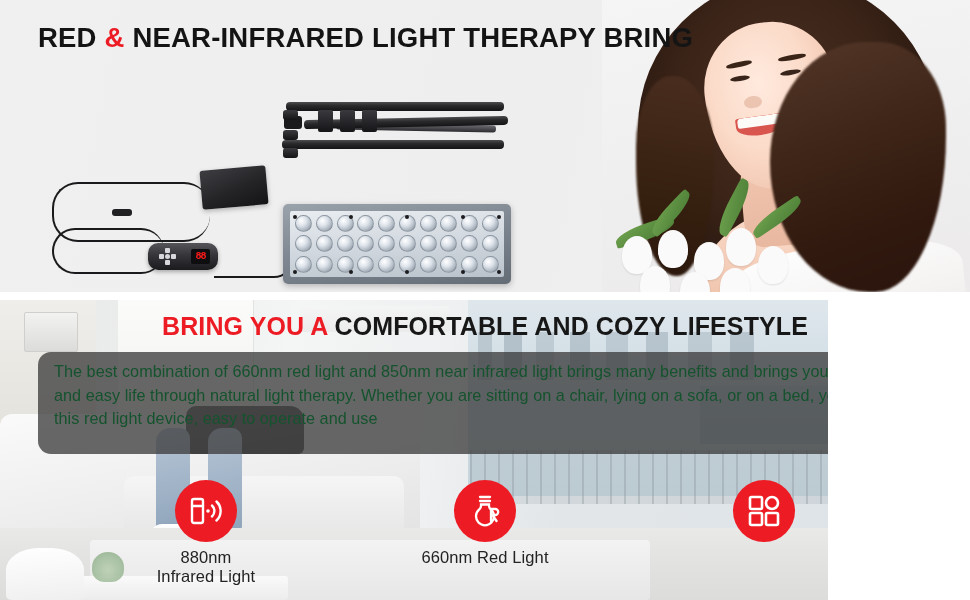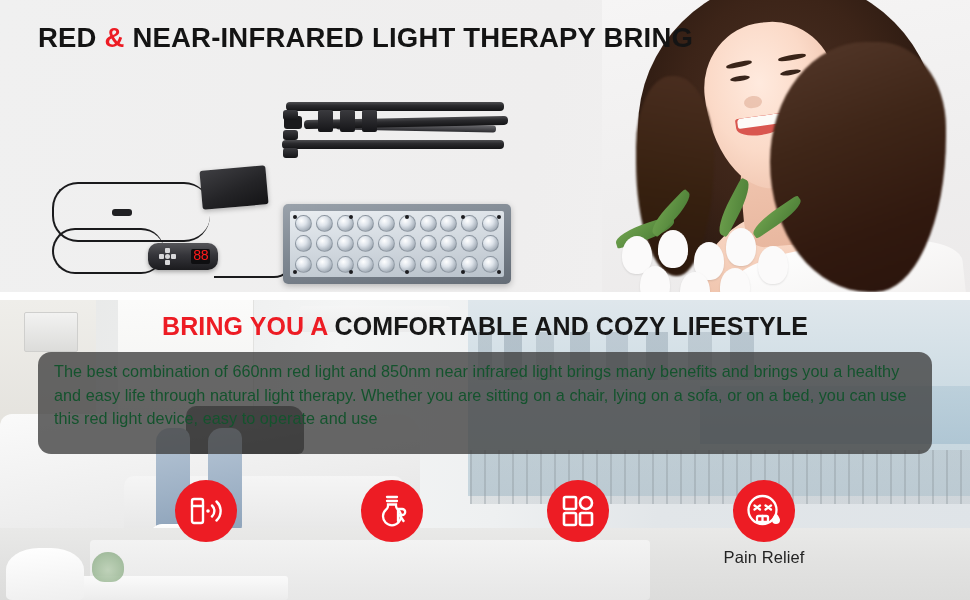--- a/index.html
+++ b/index.html
@@ -237,22 +237,22 @@
   .ctrl-pad i.lf   { left: 0;  top: 6px; width: 5px; height: 5px; }
   .ctrl-pad i.rt   { left: 12px; top: 6px; width: 5px; height: 5px; }
   .ctrl-pad i.ctr  { left: 6px; top: 6px; width: 5px; height: 5px; border-radius: 50%; }
   .ctrl-screen {
     position: absolute; right: 8px; top: 6px;
     width: 19px; height: 15px;
     background: #0e0e10;
     border-radius: 2px;
     color: #ff1a1a;
     font-family: "Liberation Mono", monospace;
-    font-size: 14px;
-    font-weight: normal;
+    font-size: 10px;
+    font-weight: bold;
     line-height: 15px;
     text-align: center;
     letter-spacing: -1px;
     margin-left: 28px;
   }
   .cable {
     position: absolute;
     border: 2.5px solid #1a1a1c;
     background: transparent;
   }
@@ -265,21 +265,21 @@
     background: #202023; border-radius: 3px;
   }
 
   
   .connector { position: absolute; width: 15px; height: 10px; background: linear-gradient(180deg,#3b3b3f,#141416); border-radius: 3px; }
 
   
   .bottom-section {
     position: absolute;
     left: 0; top: 300px;
-    width: 970px;
+    width: 828px;
     height: 300px;
     overflow: hidden;
     background: #e8e9ea;
     text-decoration: underline;
   }
   .bg-room {
     position: absolute; inset: 0;
     background:
       linear-gradient(100deg, #e6e7e6 0%, #eceded 18%, #f4f5f5 34%, #eef0f1 52%, #e2e6e9 68%, #dfe4e8 100%);
   }
@@ -611,50 +611,40 @@
         <div class="feature">
           <div class="feat-circle">
             <svg width="36" height="36" viewBox="0 0 36 36" fill="none" stroke="#fff" stroke-width="2.4" stroke-linecap="round">
               <rect x="4" y="6" width="11" height="24" rx="2"></rect>
               <line x1="4" y1="13" x2="15" y2="13"></line>
               <circle cx="20" cy="18" r="1.8" fill="#fff" stroke="none"></circle>
               <path d="M24 12.5a7.5 7.5 0 0 1 0 11"></path>
               <path d="M28.5 8.5a13 13 0 0 1 0 19"></path>
             </svg>
           </div>
+          <div class="feat-label">880nm
+Infrared Light</div>
         </div>
         <div class="feature">
           <div class="feat-circle">
             <svg width="36" height="36" viewBox="0 0 36 36" fill="none" stroke="#fff" stroke-width="2.3" stroke-linecap="round">
               <line x1="13" y1="4" x2="23" y2="4"></line>
               <line x1="13" y1="8" x2="23" y2="8"></line>
               <path d="M14 11.5V13c0 1.6-.8 2.6-2 3.6A9 9 0 1 0 24 16.6c-1.2-1-2-2-2-3.6v-1.5z"></path>
               <path d="M24 16v12M24 16h4.2a3 3 0 0 1 0 6H24"></path>
               <path d="M25.5 22l4 6"></path>
             </svg>
           </div>
+          <div class="feat-label">660nm Red Light</div>
         </div>
         <div class="feature">
           <div class="feat-circle">
             <svg width="34" height="34" viewBox="0 0 34 34" fill="none" stroke="#fff" stroke-width="2.6">
               <rect x="3" y="3" width="12" height="12" rx="1.5"></rect>
               <circle cx="25" cy="9" r="6"></circle>
               <rect x="3" y="19" width="12" height="12" rx="1.5"></rect>
               <rect x="19" y="19" width="12" height="12" rx="1.5"></rect>
             </svg>
           </div>
         </div>
-        <div class="feature">
-          <div class="feat-circle">
-            <svg width="38" height="38" viewBox="0 0 38 38" fill="none" stroke="#fff" stroke-width="2.3" stroke-linecap="round">
-              <circle cx="17.5" cy="18" r="14"></circle>
-              <path d="M9.5 13.5l5.5 4M15 13.5l-5.5 4"></path>
-              <path d="M20.5 13.5l5.5 4M26 13.5l-5.5 4"></path>
-              <rect x="12" y="24" width="11" height="6" rx="1.6"></rect>
-              <line x1="17.5" y1="24" x2="17.5" y2="30"></line>
-              <path d="M31 21c0 0-4 4.6-4 7a4 4 0 1 0 8 0c0-2.4-4-7-4-7z" fill="#fff" stroke="none"></path>
-            </svg>
-          </div>
-          <div class="feat-label">Pain Relief</div>
-        </div>
       </div>
   </div>
 </div>
 
 </body></html>

